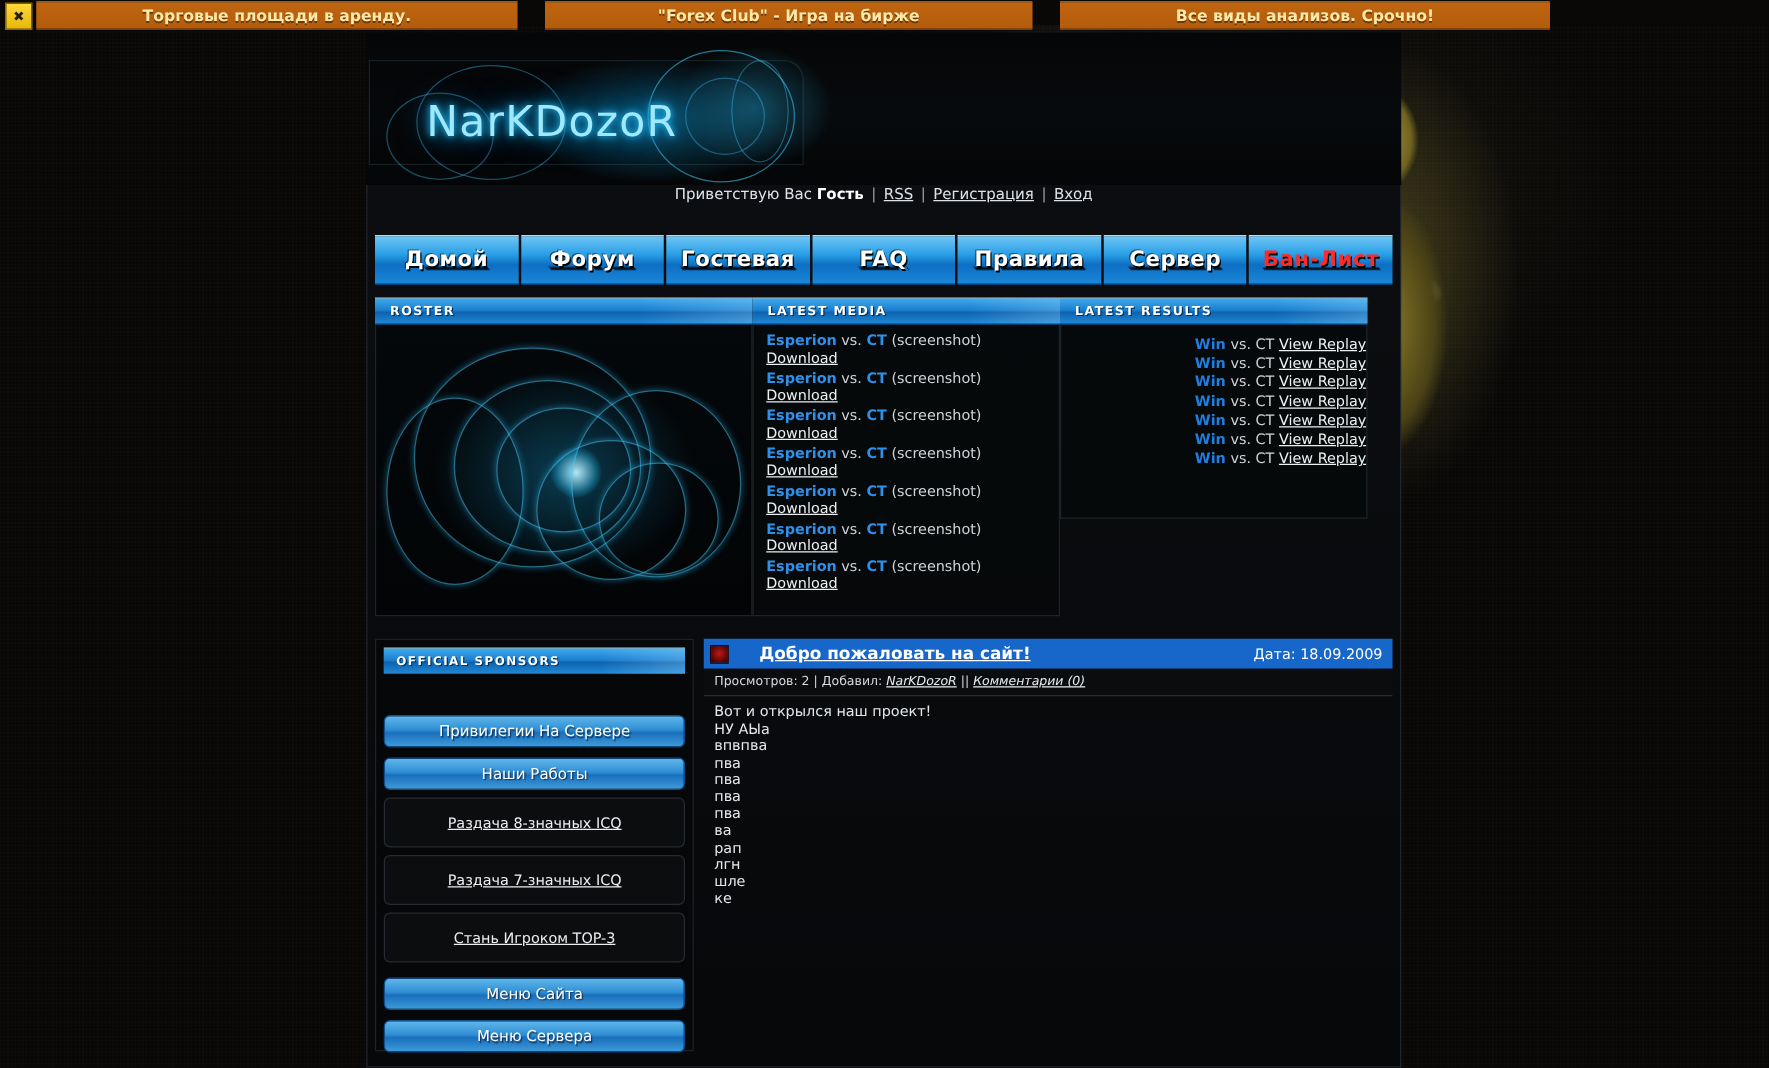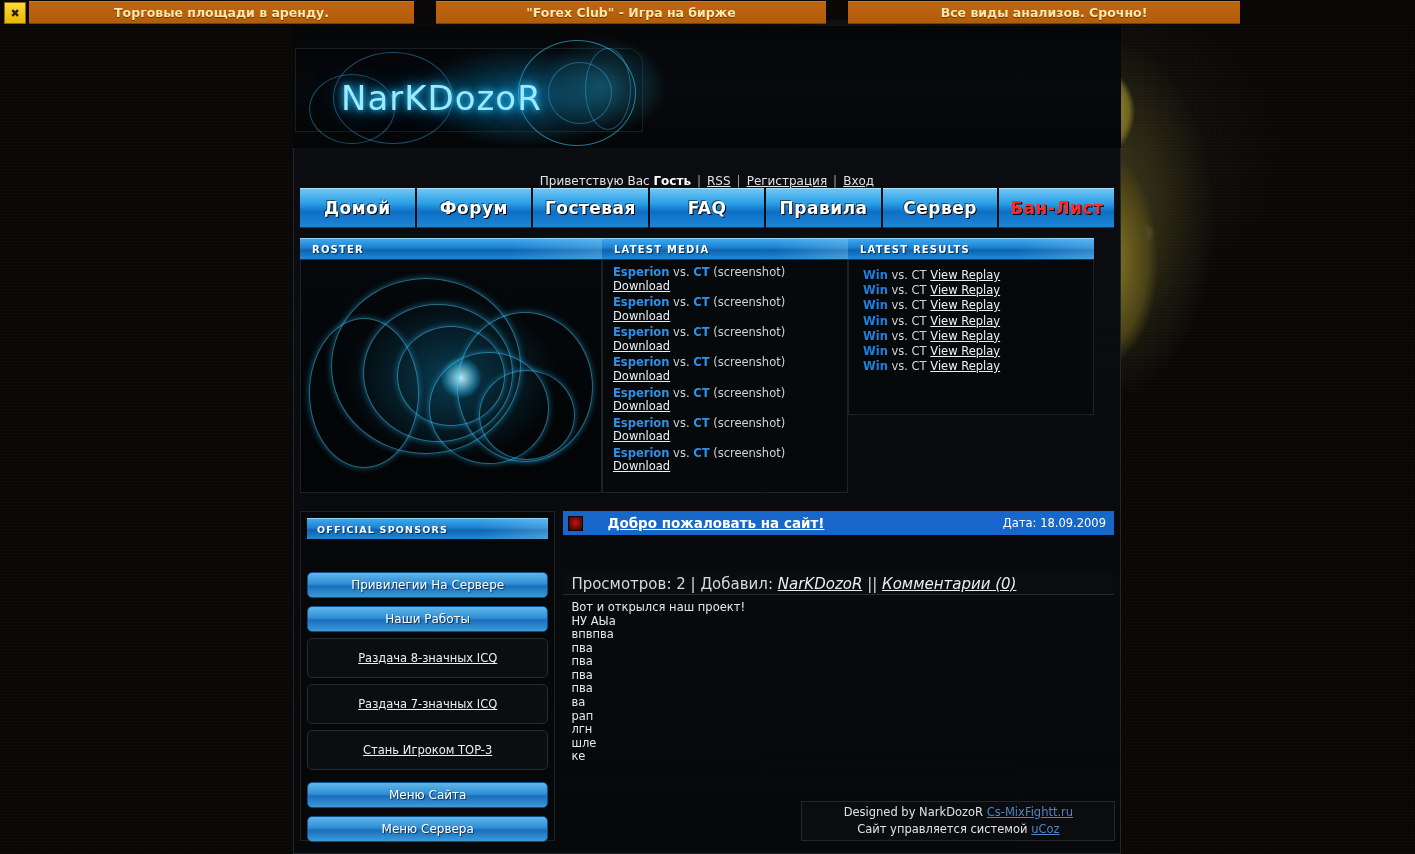--- a/index.html
+++ b/index.html
@@ -126,31 +126,31 @@
   
   .container {
     position: relative;
     width: 828px; height: 706px;
     background: linear-gradient(180deg, #0b0d10 0%, #07080a 100%);
     border: 1px solid #21262c;
     border-top: none;
   }
 
   .greet {
-    height: 40px; display: flex; align-items: flex-end; justify-content: center;
+    height: 40px; display: flex; align-items: flex-start; justify-content: center;
     font-size: 12px; color: #dfe3e8;
   }
   .greet b { color: #ffffff; }
   .greet a { color: #dfe3e8; text-decoration: underline; }
   .greet .sep { margin: 0 6px; color: #9aa0a7; }
 
   
   .nav {
     display: flex; height: 40px;
-    margin: 0 6px; gap: 2px;
+    margin: 0 6px; gap: 2px; text-decoration: underline;
   }
   .nav-item {
     flex: 1;
     background: linear-gradient(180deg, #6fc6f5 0%, #2a9fe6 38%, #0d6fc4 60%, #1b86d8 100%);
     border-top: 1px solid #a9e0fb;
     border-bottom: 1px solid #04427d;
     display: flex; align-items: center; justify-content: center;
     color: #ffffff; font-size: 17px; font-weight: bold;
     letter-spacing: 0.5px;
     text-shadow: 1px 1px 0 #000, -1px -1px 0 rgba(0,0,0,0.5);
@@ -201,21 +201,21 @@
   }
   .box-media { width: 246px; }
   .media-list { padding: 6px 0 0 10px; font-size: 11.5px; line-height: 1.18; }
   .mrow { color: #cfd4d9; margin-bottom: 1px; }
   .mrow .team { color: #2f90ea; font-weight: bold; }
   .mrow .ct { color: #2f90ea; font-weight: bold; }
   .mdl { display: block; color: #eef1f4; text-decoration: underline; margin-bottom: 3px; cursor: pointer; }
 
   .box-results { width: 246px; }
   .results-body { height: 155px !important; }
-  .rlist { padding: 8px 0 0 14px; font-size: 11.5px; line-height: 1.32; }
+  .rlist { padding: 8px 0 0 14px; font-size: 11.5px; line-height: 1.32; text-align: right; }
   .rrow { color: #cfd4d9; }
   .rrow .win { color: #1f7fe0; font-weight: bold; }
   .rrow a { color: #eef1f4; text-decoration: underline; cursor: pointer; }
 
   
   .lower { display: flex; gap: 8px; margin: 18px 6px 0 6px; height: 330px; }
 
   .sidebar {
     width: 256px;
     background: rgba(5,7,9,0.85);
@@ -268,21 +268,21 @@
     width: 15px; height: 15px;
     background: radial-gradient(circle at 50% 45%, #c01717, #5a0606 70%, #2b0202);
     border: 1px solid #1d0101;
   }
   .art-title { color: #ffffff; font-size: 13.5px; font-weight: bold; text-decoration: underline; cursor: pointer; }
   .art-date { color: #ffffff; font-size: 11.5px; }
   .art-meta {
     height: 22px; background: #0a0c0e;
     border-bottom: 1px solid #272c33;
     display: flex; align-items: center; padding-left: 8px;
-    color: #d6dade; font-size: 15px; margin-top: 38px;
+    color: #d6dade; font-size: 10px;
   }
   .art-meta a { color: #e9edf1; text-decoration: underline; font-style: italic; cursor: pointer; }
   .art-body { padding: 6px 0 0 8px; color: #e4e8ec; font-size: 11.5px; line-height: 1.18; }
   .art-body div { white-space: pre; }
 
   .footer {
     position: absolute; left: 238px; bottom: 0;
     width: 314px; height: 40px;
     background: #0a0c0e; border: 1px solid #23282e;
     display: flex; flex-direction: column; align-items: center; justify-content: center;
@@ -508,27 +508,17 @@
           <div>пва</div>
           <div>пва</div>
           <div>пва</div>
           <div>ва</div>
           <div>рап</div>
           <div>лгн</div>
           <div>шле</div>
           <div>ке</div>
         </div>
 
-        <div class="footer">
-          <div>
-            <span>Designed by NarkDozoR</span>
-            <a>Cs-MixFightt.ru</a>
-          </div>
-          <div>
-            <span>Сайт управляется системой</span>
-            <a>uCoz</a>
-          </div>
-        </div>
       </div>
     </div>
 
   </div>
 </div>
 
 </body></html>

